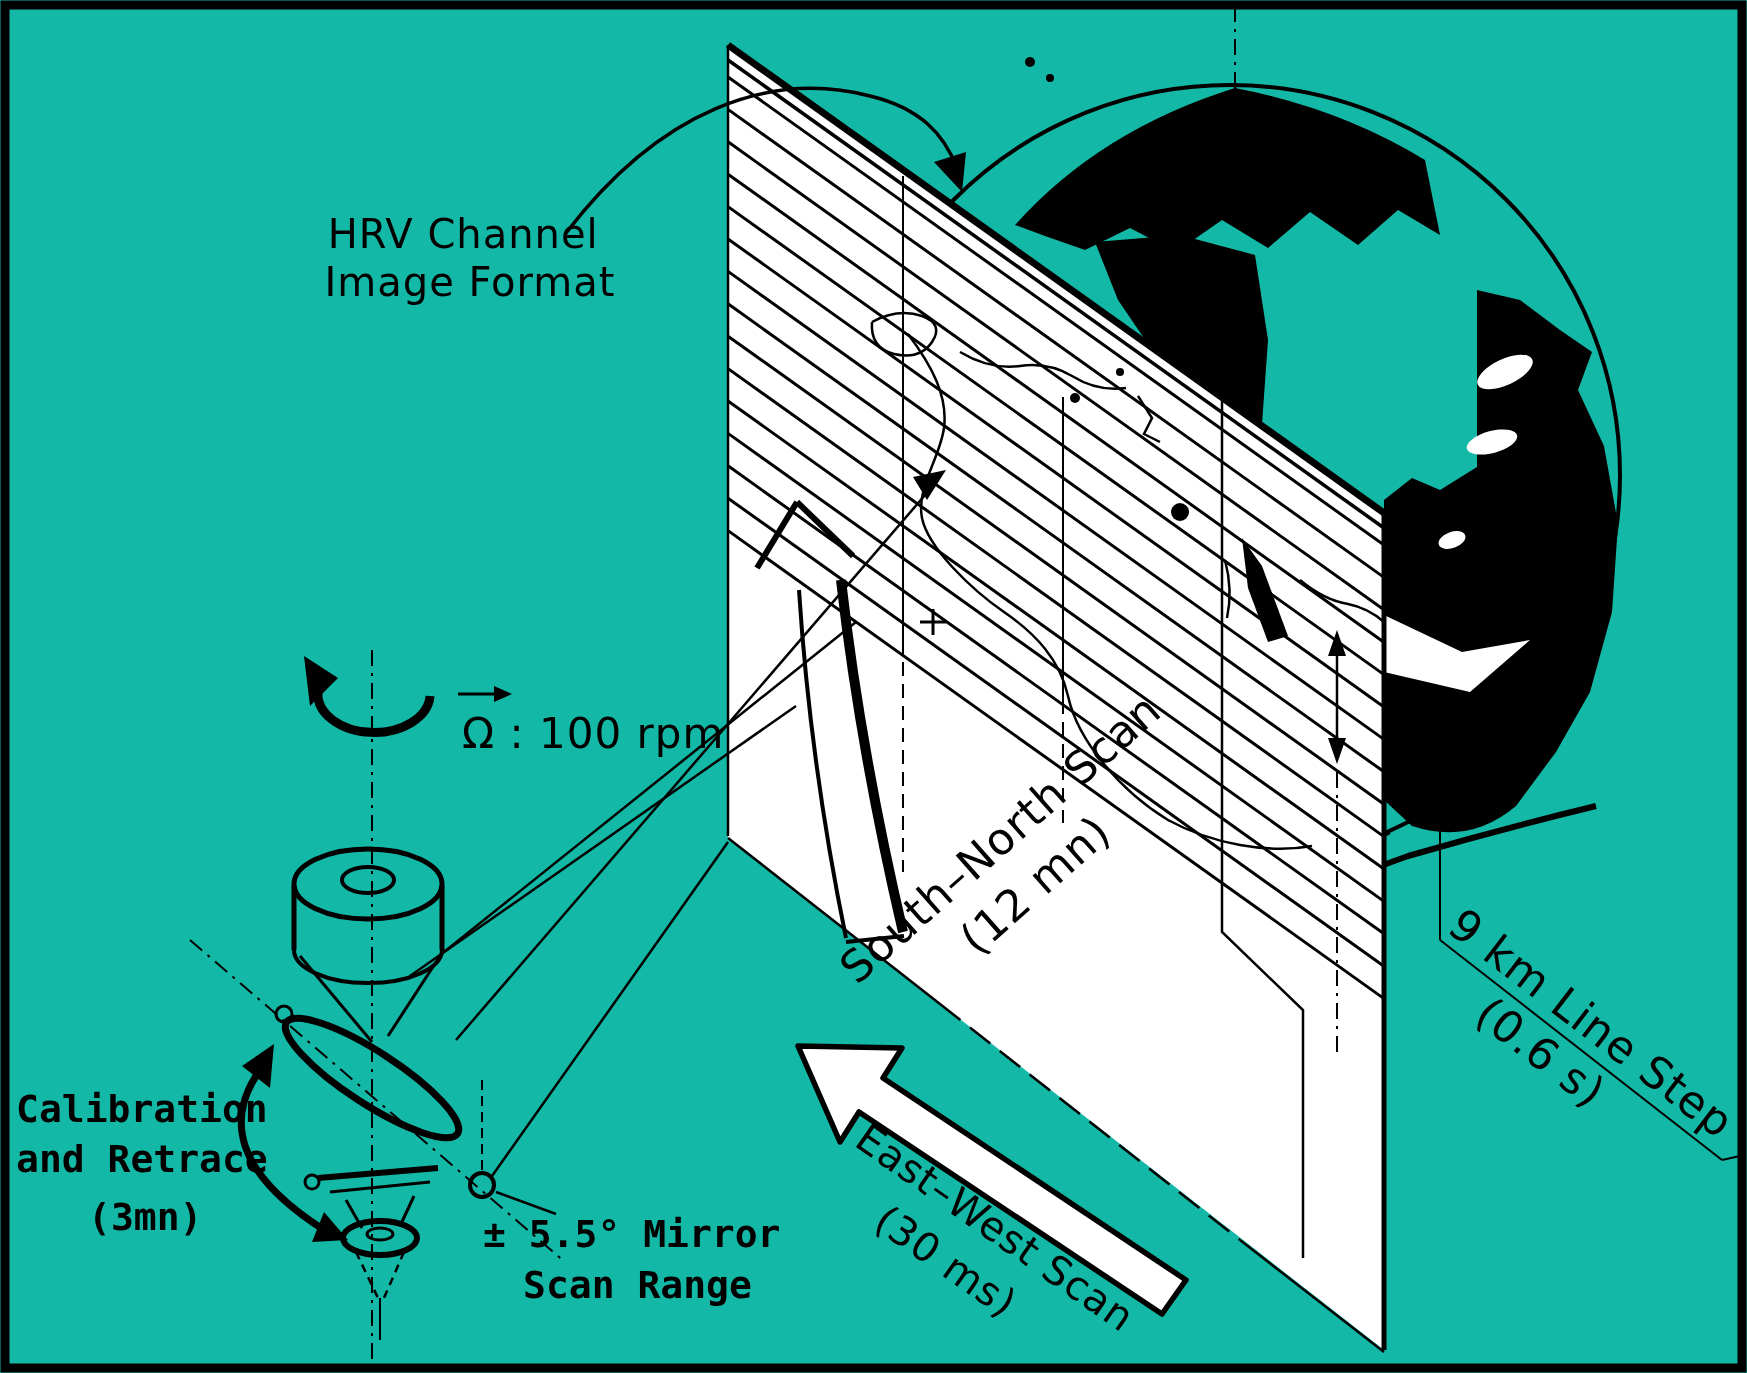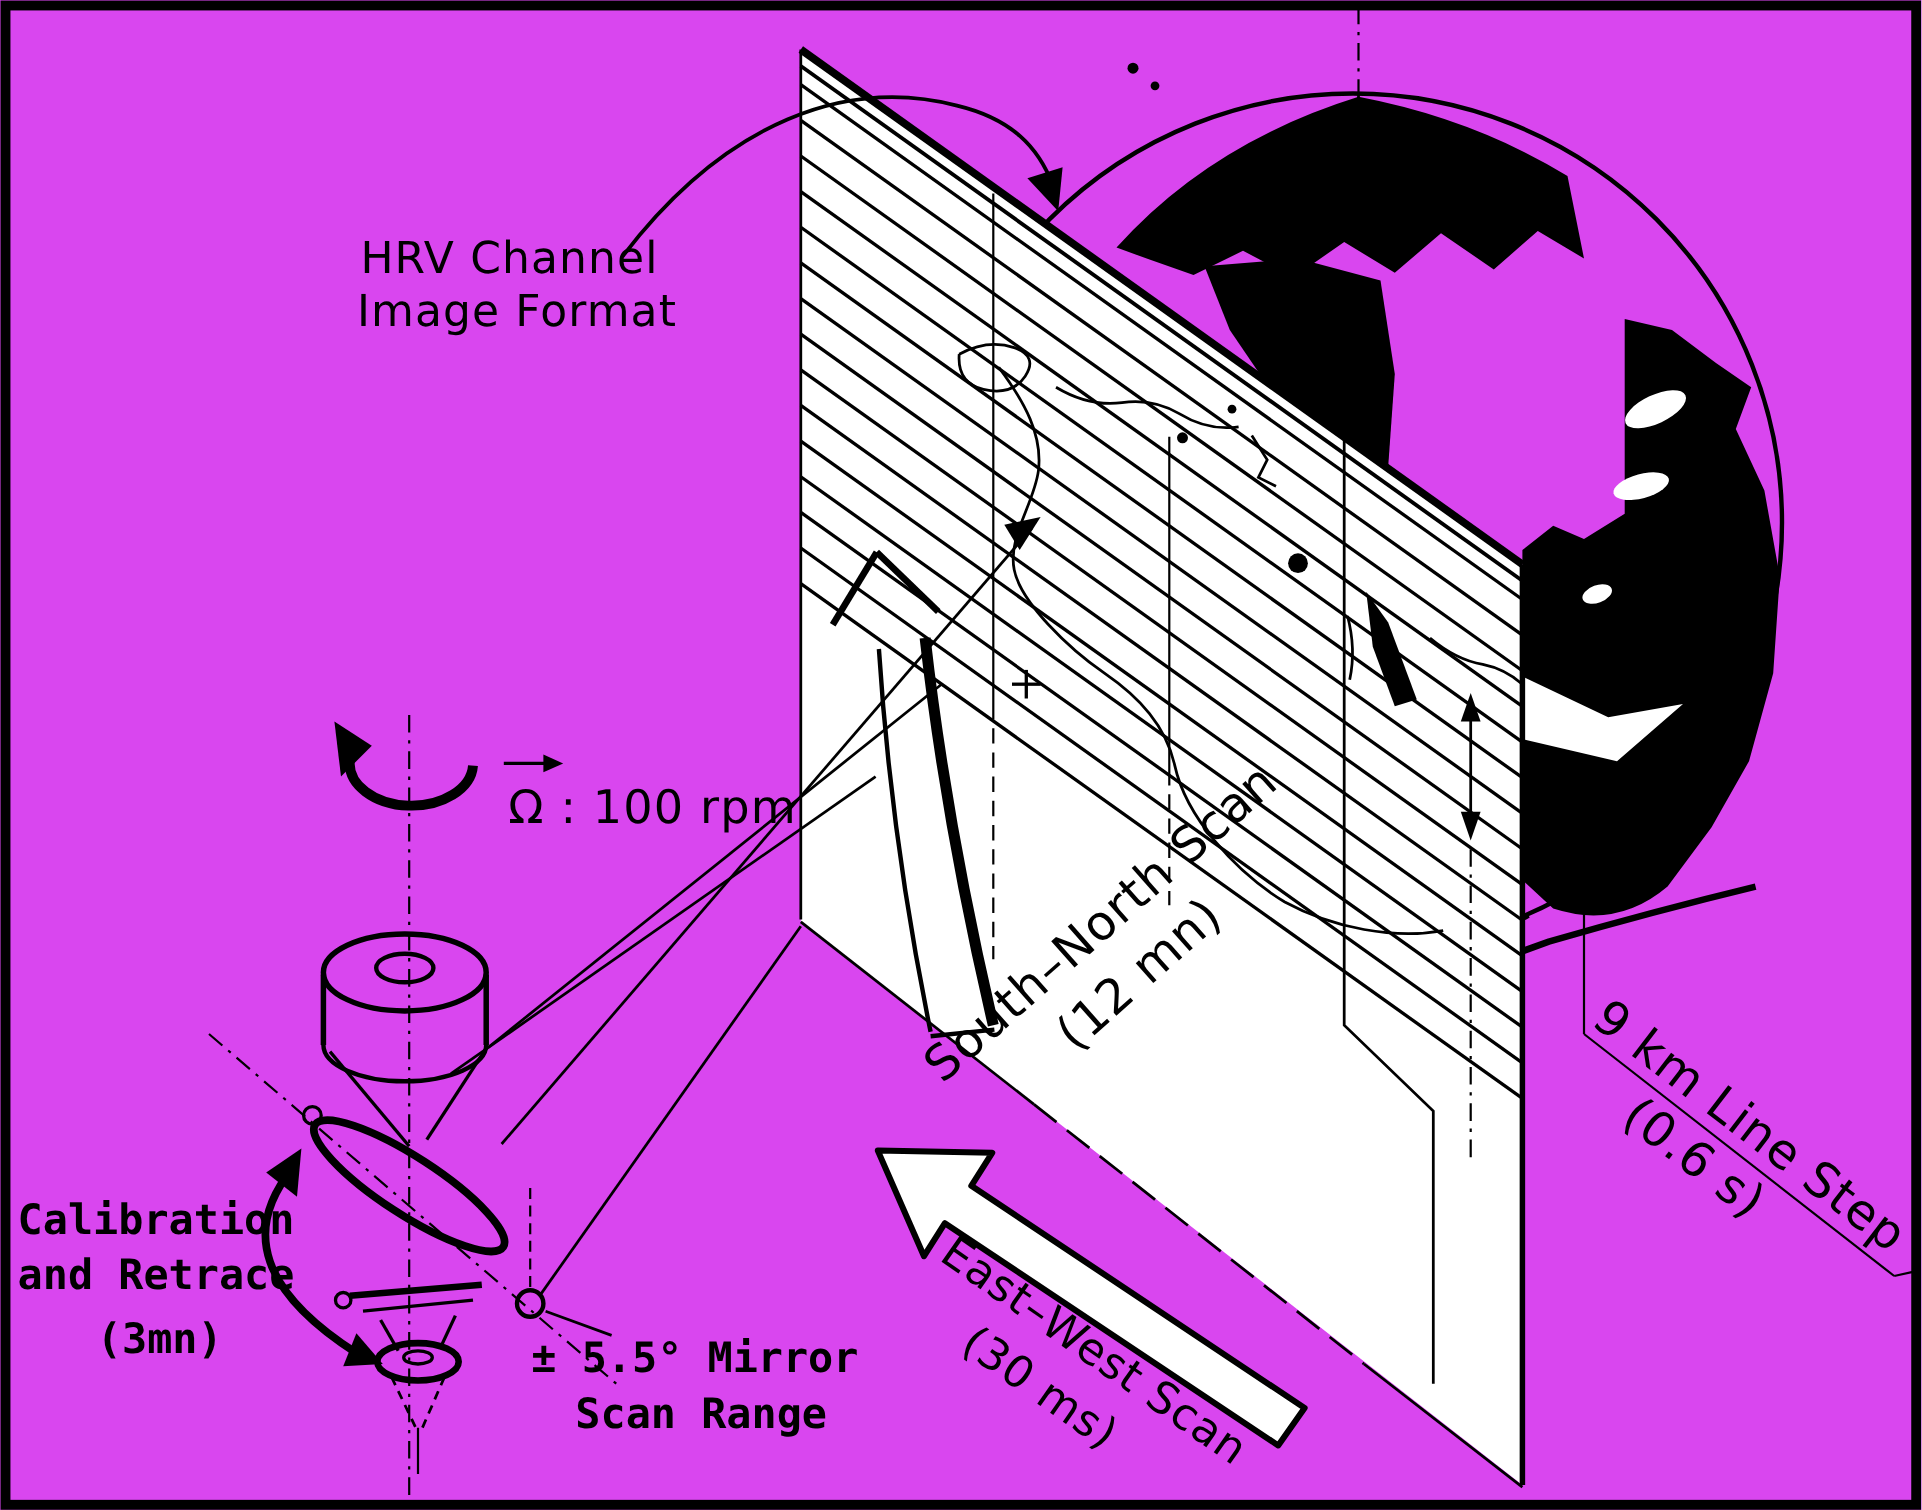--- a/index.html
+++ b/index.html
@@ -1,16 +1,16 @@
 <!DOCTYPE html>
 <html><head>
 <meta charset="utf-8">
 <style>
   html,body{margin:0;padding:0;background:#ffffff;}
-  .stage{width:1747px;height:1373px;position:relative;background:#d946ef;}
+  .stage{width:1747px;height:1373px;position:relative;background:#14b8a6;}
   svg{display:block;}
   .ink{stroke:#000;fill:none;}
   .fillink{fill:#000;stroke:none;}
   .hatch{stroke:#000;stroke-width:3;fill:none;}
   .coast{stroke:#000;stroke-width:2.5;fill:none;}
   .dashdot{stroke:#000;stroke-width:2;fill:none;stroke-dasharray:16 7 3 7;}
   .t-sans{font-family:"DejaVu Sans","Liberation Sans",sans-serif;font-weight:400;fill:#000;letter-spacing:1px;}
   .t-mono{font-family:"DejaVu Sans Mono","Liberation Mono",monospace;font-weight:700;fill:#000;}
   .s40{font-size:40px;} .s42{font-size:42px;} .s44{font-size:44px;} .m38{font-size:38px;}
 </style>

